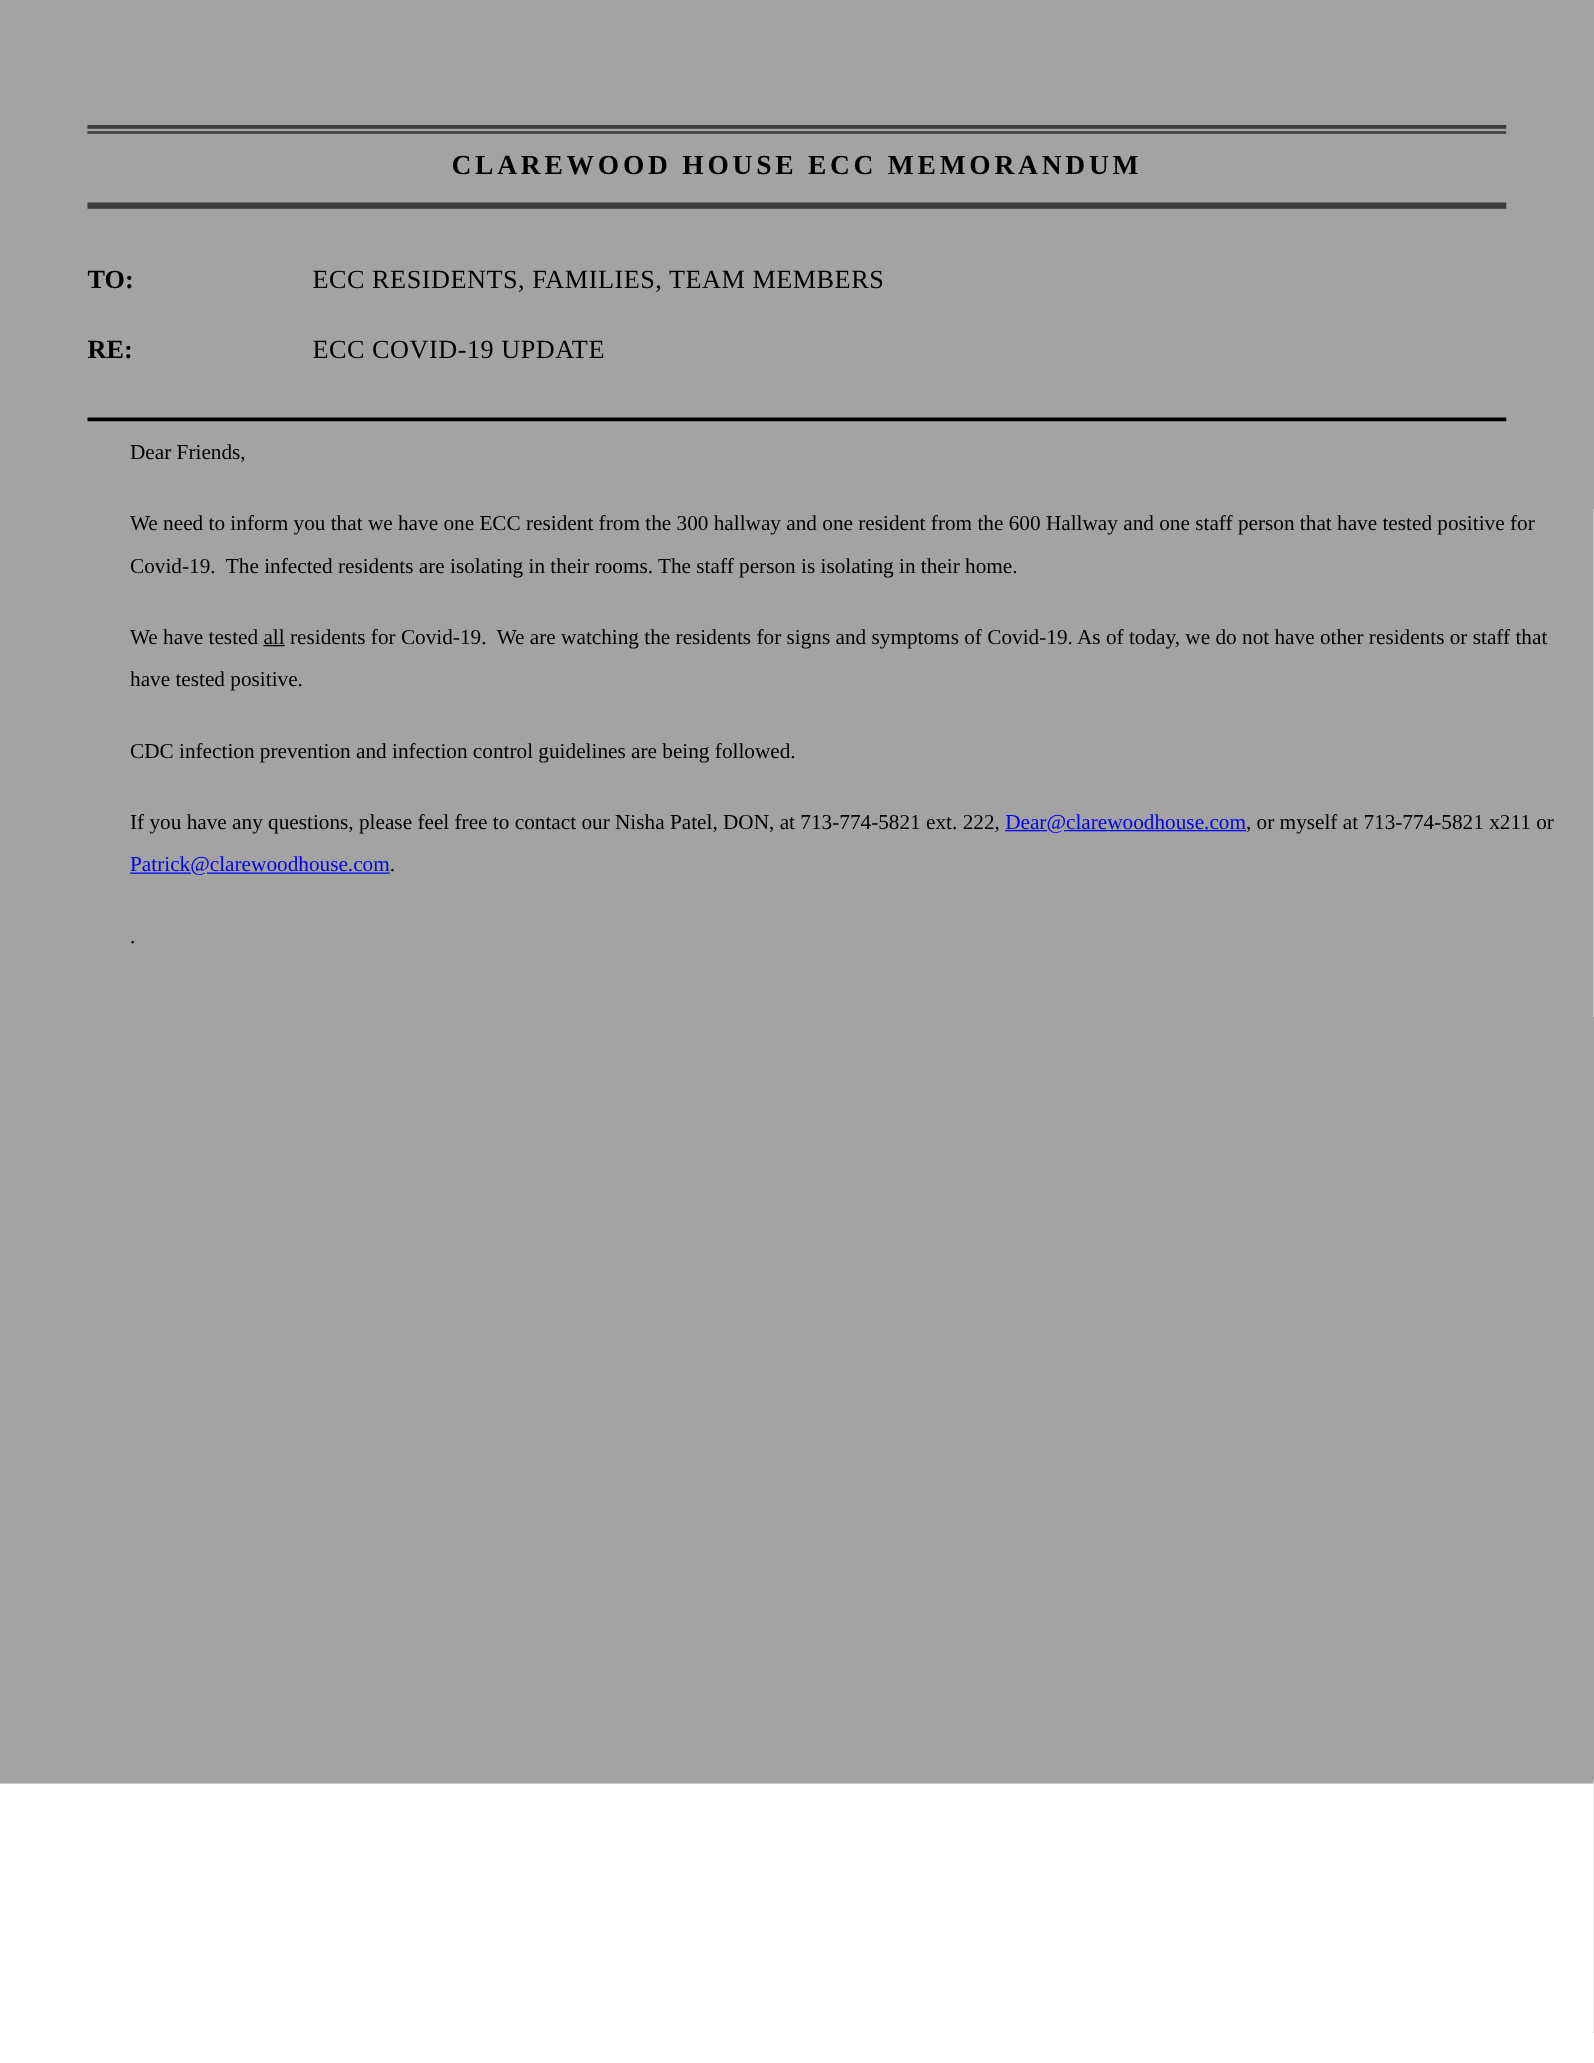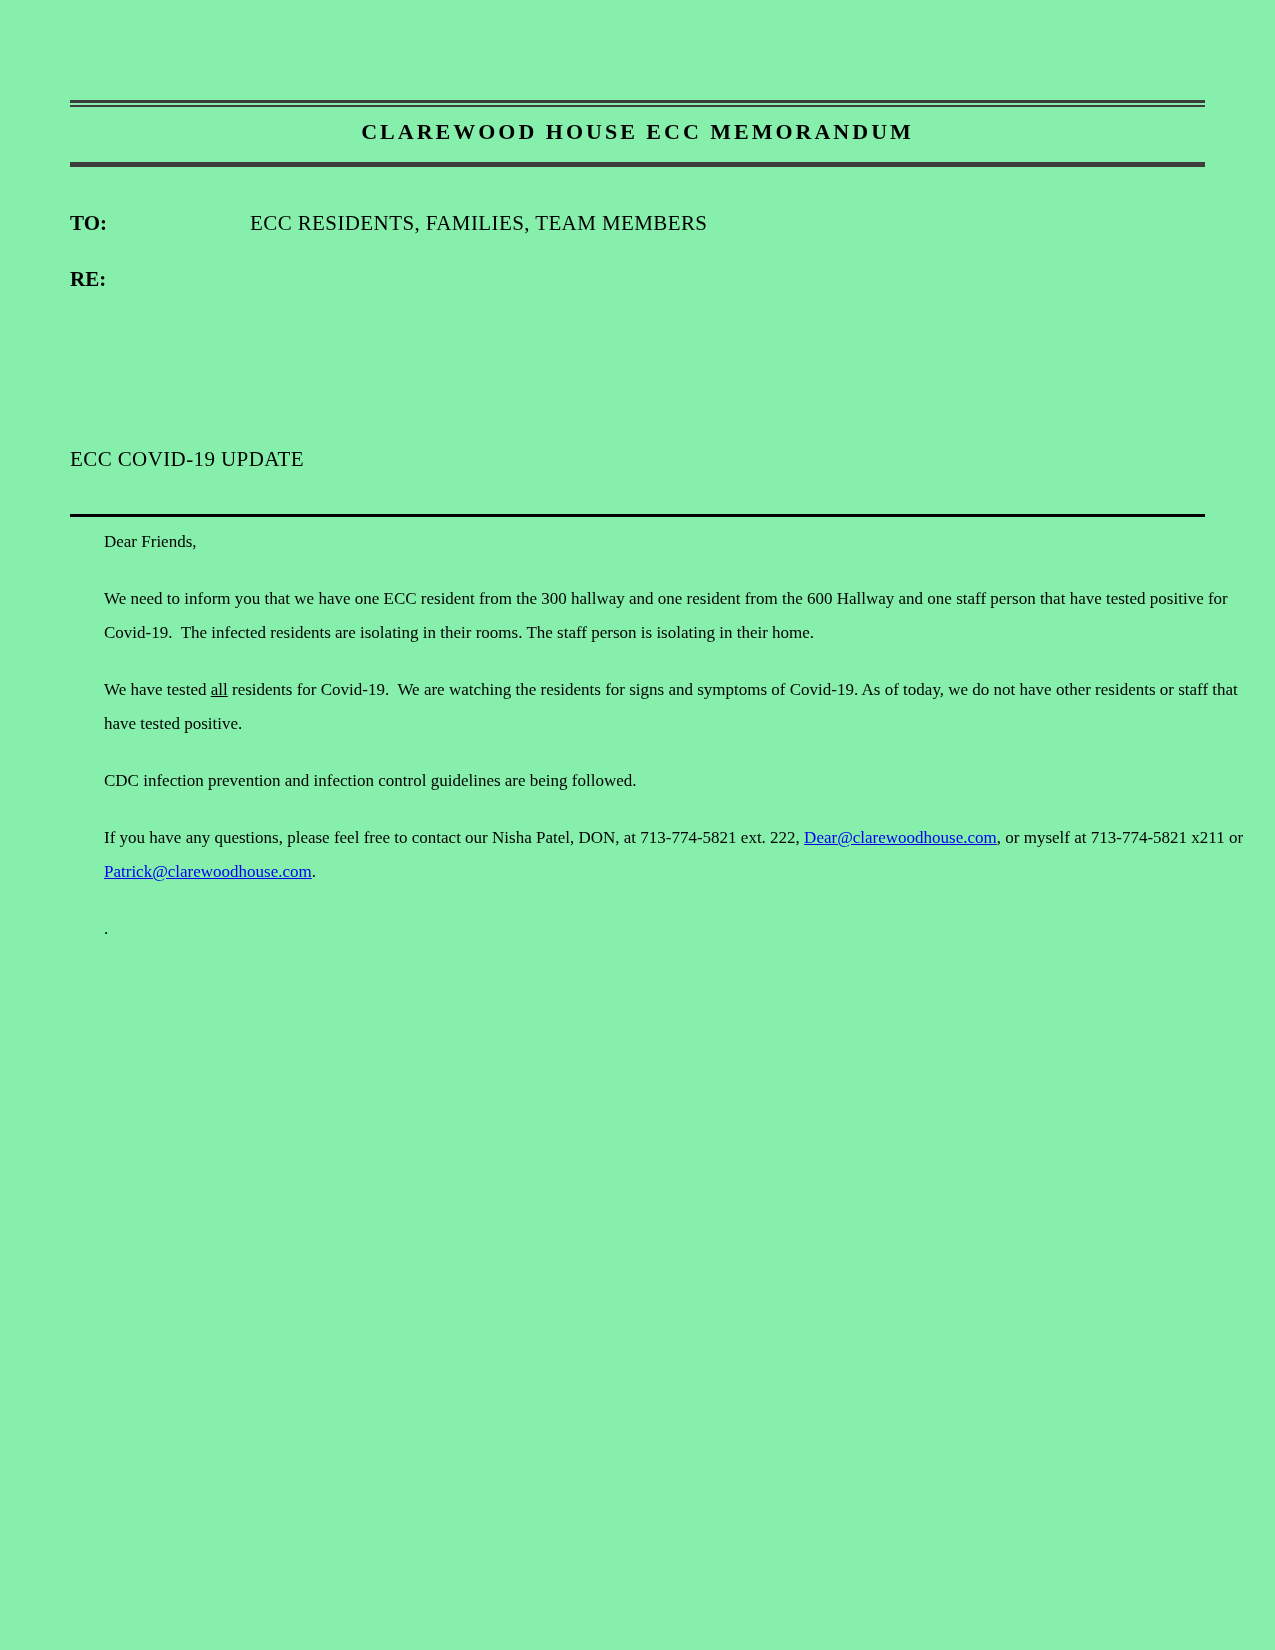--- a/index.html
+++ b/index.html
@@ -3,22 +3,22 @@
 <meta charset="utf-8">
 <style>
   html, body {
     margin: 0;
     padding: 0;
     background: #ffffff;
   }
   .page {
     position: relative;
     width: 1275px;
-    height: 1650px;
-    background: #86efac;
+    height: 1427px;
+    background: #a3a3a3;
     box-sizing: border-box;
     padding: 100px 70px 12px 70px;
     font-family: "Liberation Serif", "DejaVu Serif", serif;
     color: #000000;
   }
   
   .rule-double .r1 { height: 3px; background: #3d3d3d; }
   .rule-double .gap { height: 2px; background: transparent; }
   .rule-double .r2 { height: 2px; background: #3d3d3d; }
   .memo-title {
@@ -30,21 +30,21 @@
     margin: 12px 0 17px 0;
   }
   .rule-thick { height: 5px; background: #3d3d3d; }
   
   .fields {
     margin-top: 44px;
     font-size: 21px;
     line-height: 24px;
   }
   .field-row { display: flex; margin-bottom: 32px; }
-  .field-row:last-child { margin-bottom: 0; flex-direction: column; }
+  .field-row:last-child { margin-bottom: 0; }
   .field-label { flex: 0 0 180px; font-weight: bold; }
   .field-value { letter-spacing: 0.4px; }
   .rule-separator { height: 3px; background: #000000; margin-top: 43px; }
   
   .body-text {
     margin-top: 8px;
     width: 1146px;
     font-size: 17px;
     line-height: 34px;
     margin-left: 34px;

